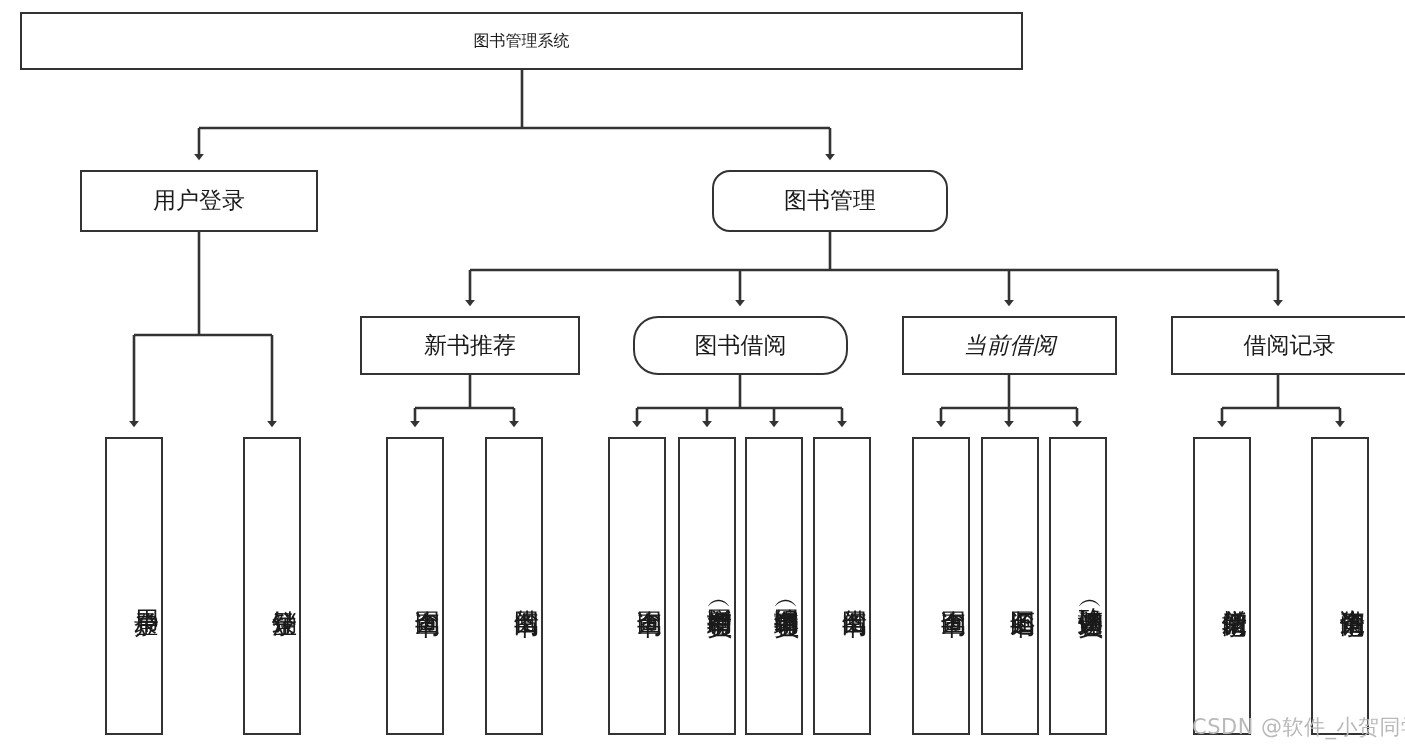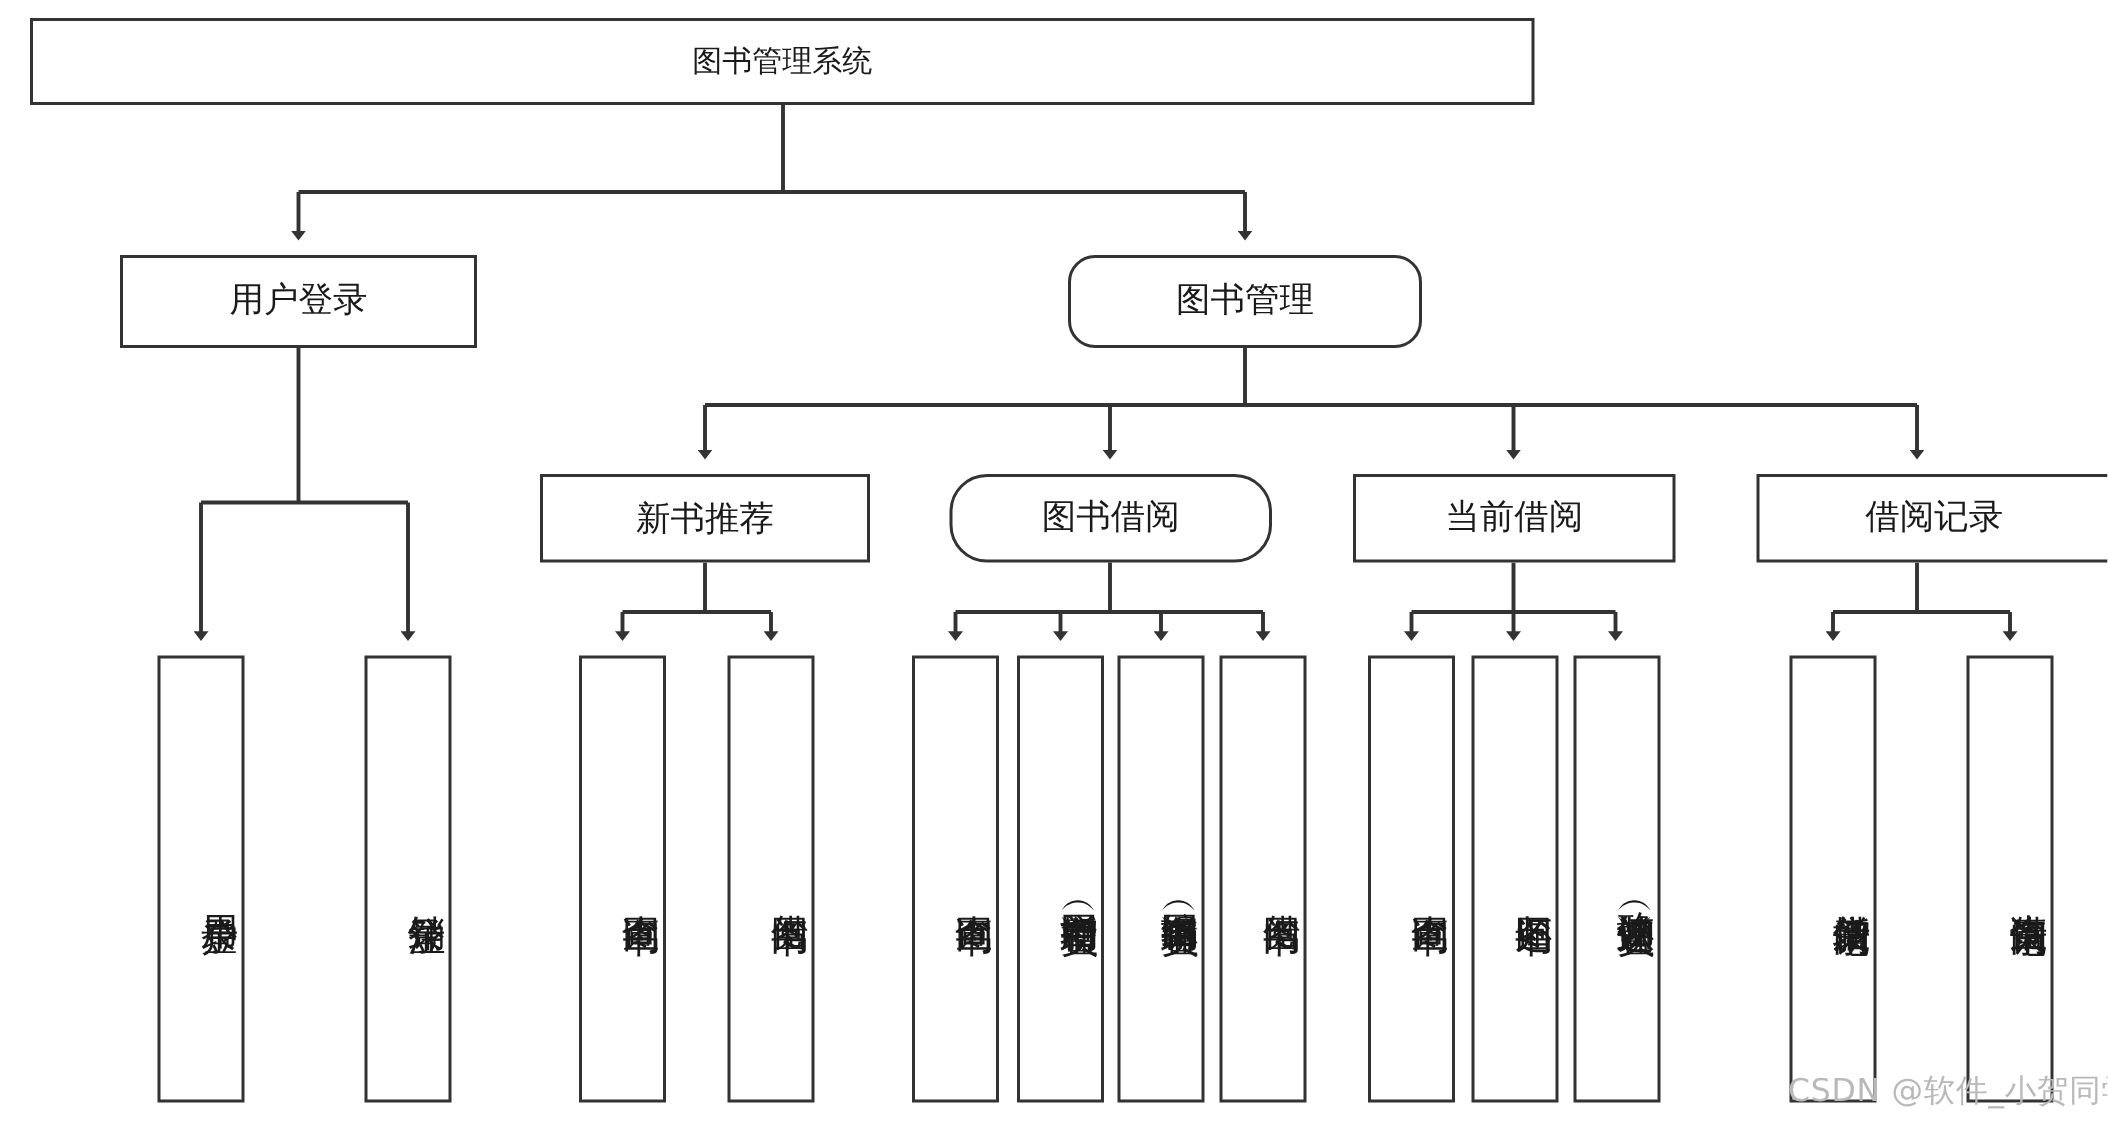--- a/index.html
+++ b/index.html
@@ -35,21 +35,21 @@
     align-items: center;
     justify-content: center;
     color: #1a1a1a;
     text-align: center;
     line-height: 1.18;
   }
   .node.h {
     font-size: 23px;
   }
   .node.root {
-    font-size: 20px;
+    font-size: 16px;
   }
   .node.v {
     font-size: 25px;
     writing-mode: vertical-rl;
     text-orientation: upright;
     align-items: flex-start;
     justify-content: center;
     padding-top: 12px;
     letter-spacing: 1px;
   }
@@ -125,27 +125,27 @@
     <span class="lbl">图书管理系统</span>
   </div>
 
   <div class="node h" style="left:80px; top:170px; width:238px; height:62px;">
     <span class="lbl">用户登录</span>
   </div>
   <div class="node h" style="left:712px; top:170px; width:236px; height:62px;border-radius:18px;">
     <span class="lbl">图书管理</span>
   </div>
 
-  <div class="node h" style="left:360px; top:316px; width:220px; height:59px;font-family:Liberation Serif, serif;">
+  <div class="node h" style="left:360px; top:316px; width:220px; height:59px;">
     <span class="lbl">新书推荐</span>
   </div>
   <div class="node h" style="left:633px; top:316px; width:215px; height:59px;border-radius:25px;">
     <span class="lbl">图书借阅</span>
   </div>
-  <div class="node h" style="left:902px; top:316px; width:215px; height:59px;">
+  <div class="node h" style="left:902px; top:316px; width:215px; height:59px;font-style:italic;">
     <span class="lbl">当前借阅</span>
   </div>
   <div class="node h" style="left:1171px; top:316px; width:237px; height:59px;">
     <span class="lbl">借阅记录</span>
   </div>
 
   <div class="node v" style="left:105px; top:437px; width:58px; height:298px;">
     <span class="lbl">用户登录</span>
   </div>
   <div class="node v" style="left:243px; top:437px; width:58px; height:298px;">

